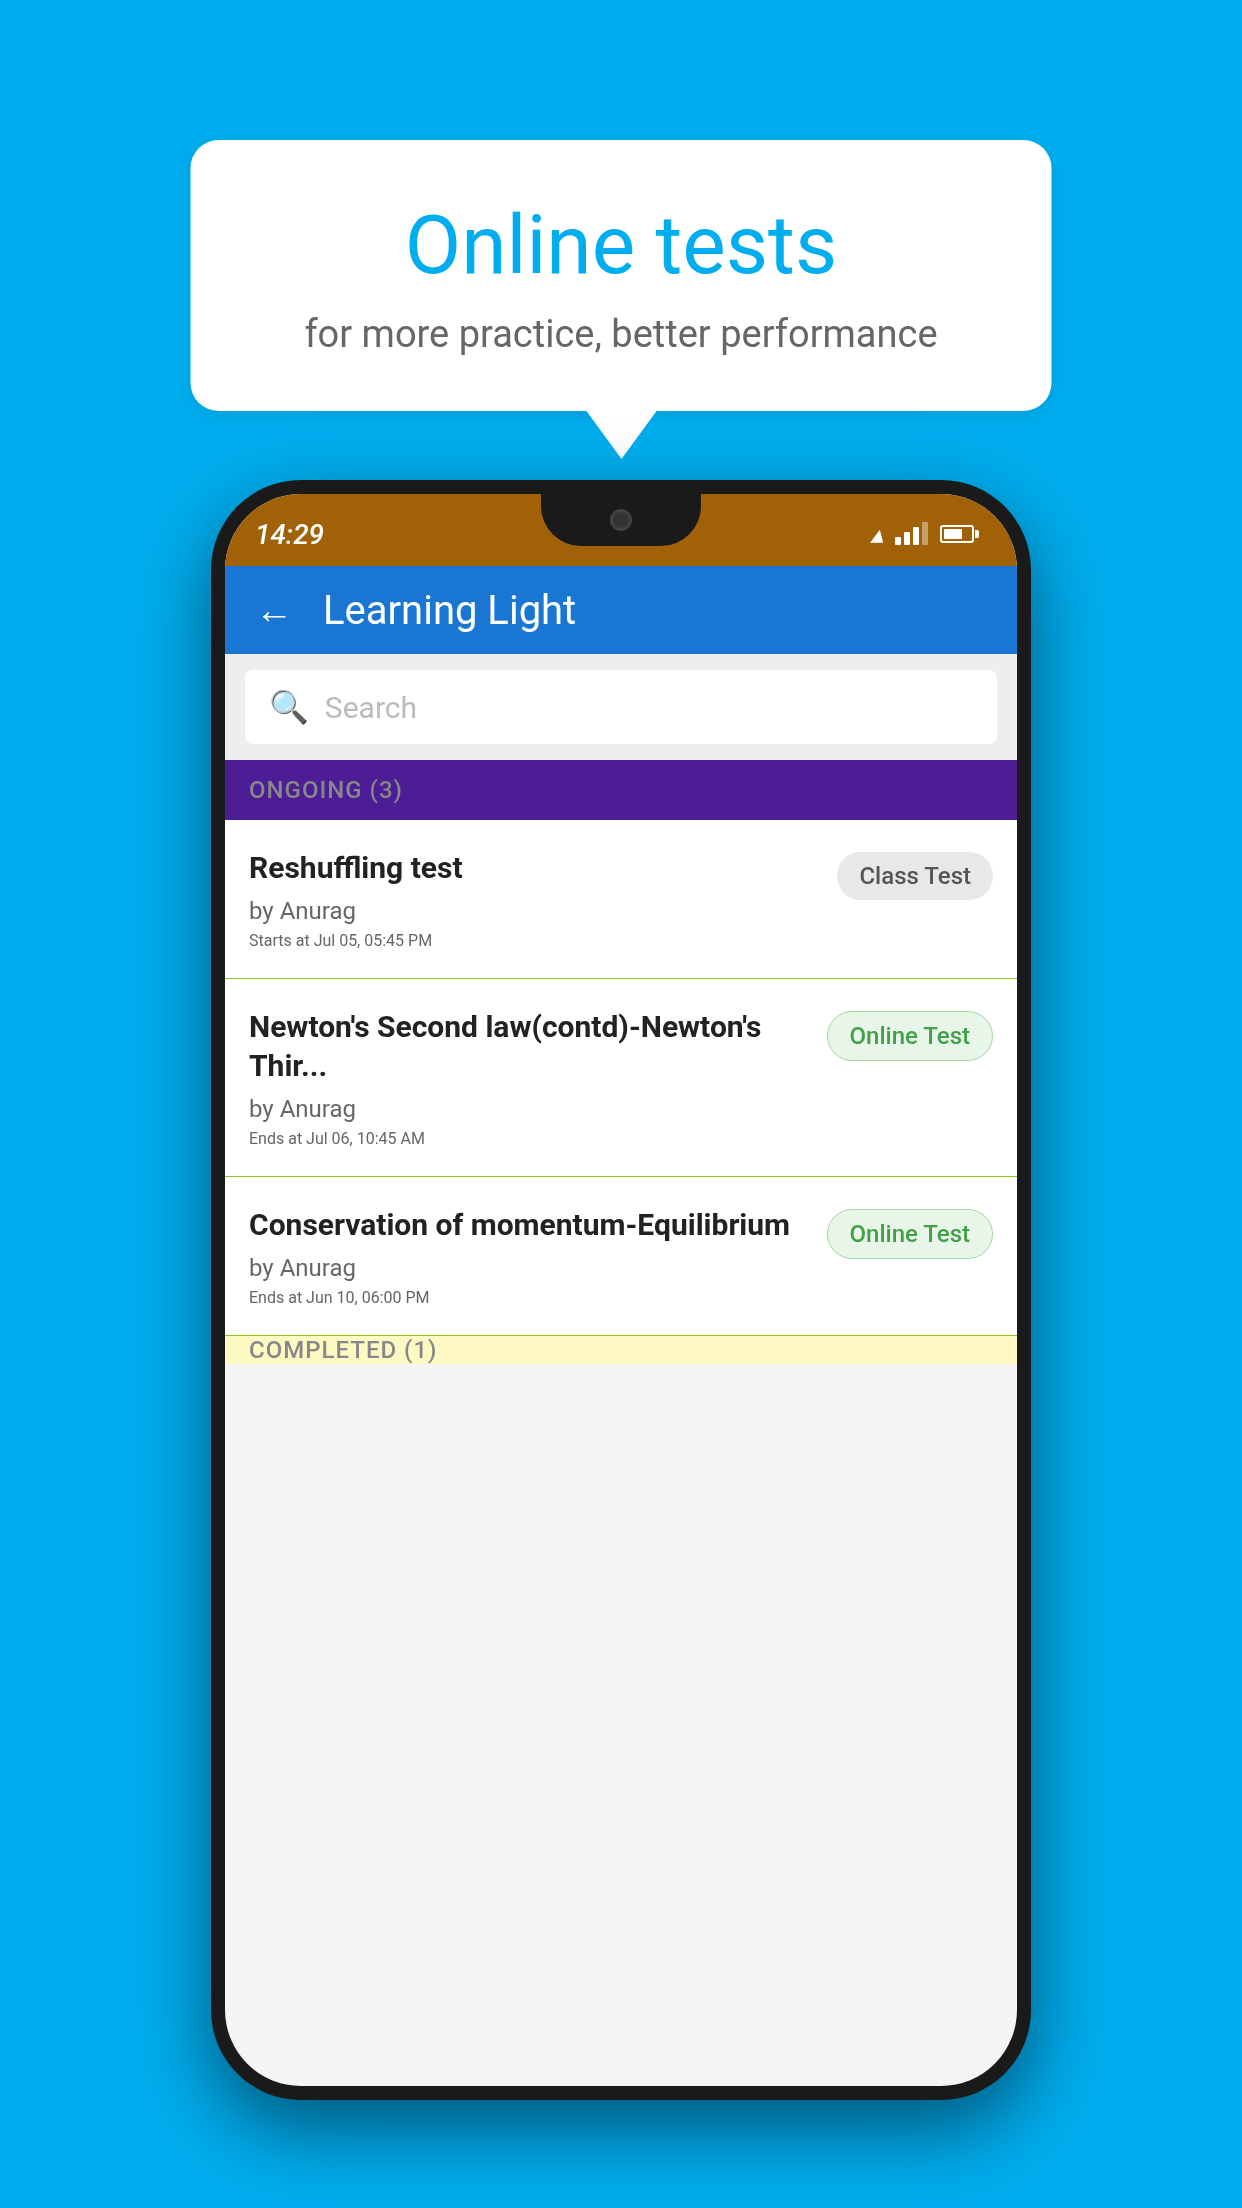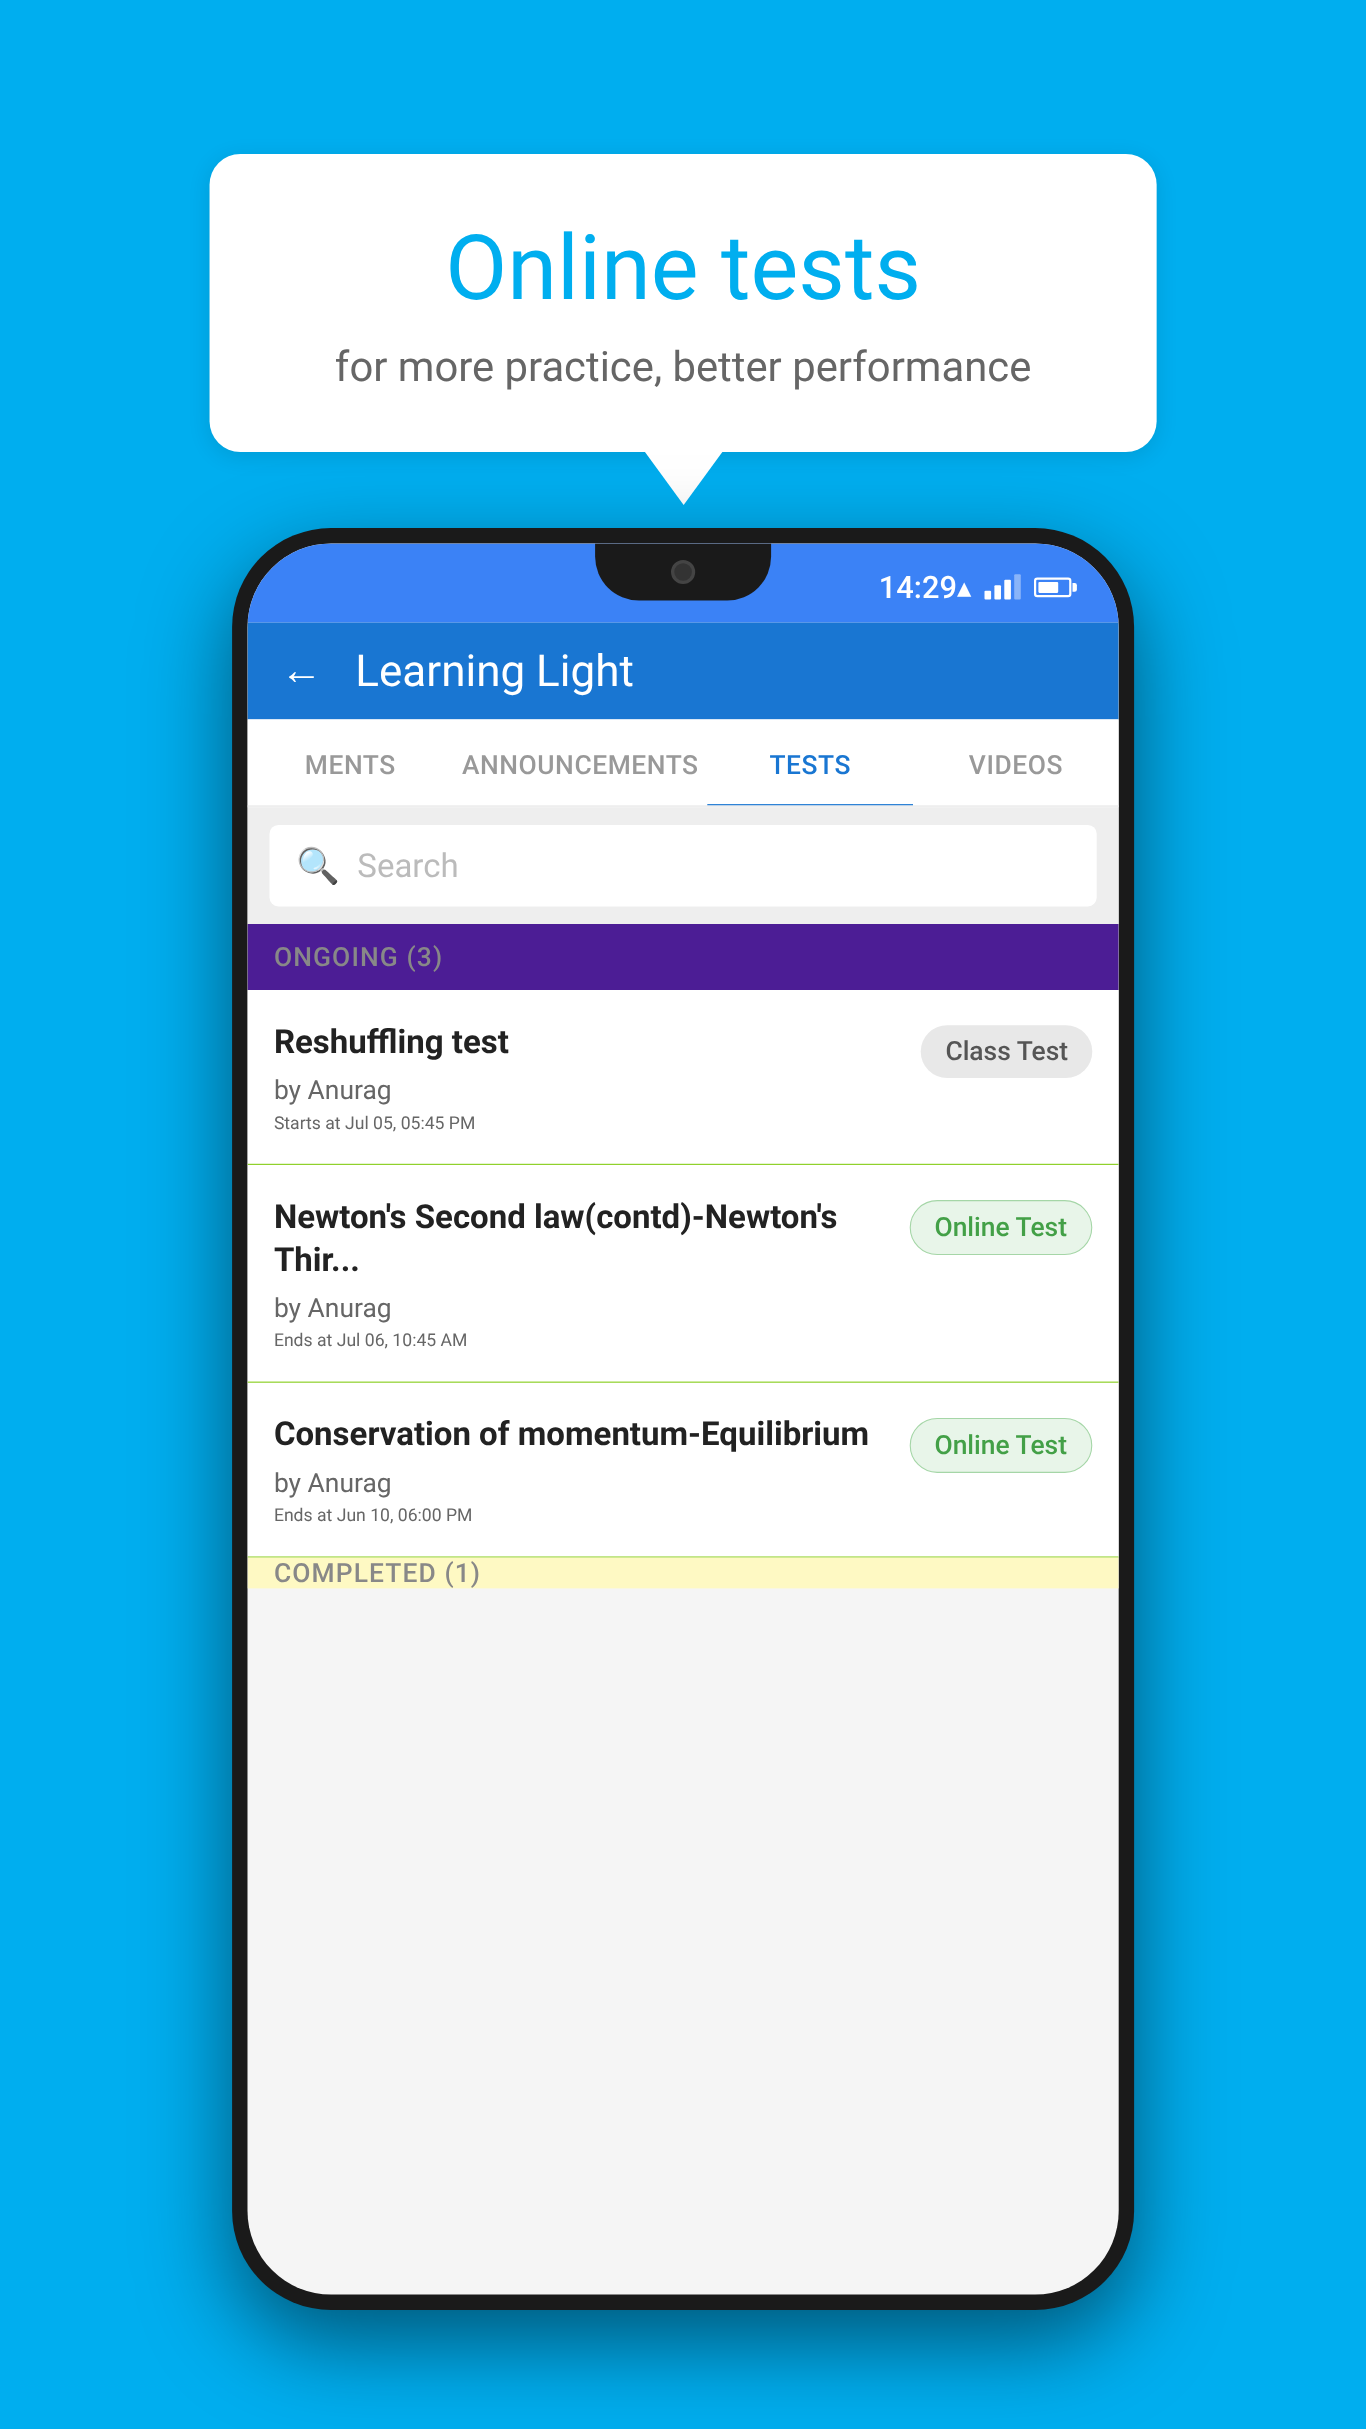--- a/index.html
+++ b/index.html
@@ -134,26 +134,27 @@
       width: 22px;
       height: 22px;
       background: #333;
       border-radius: 50%;
       border: 3px solid #444;
     }
 
     
     .status-bar {
       height: 72px;
-      background: #3b82f6;
+      background: #a16207;
       display: flex;
       align-items: center;
-      justify-content: flex-end;
+      justify-content: space-between;
       padding: 0 40px 0 30px;
       padding-top: 8px;
+      font-style: italic;
     }
 
     .status-time {
       color: white;
       font-size: 28px;
       font-weight: 500;
     }
 
     .status-icons {
       display: flex;
@@ -407,34 +408,20 @@
             <div class="battery-fill"></div>
           </div>
         </div>
       </div>
 
       <div class="app-header">
         <span class="back-arrow">←</span>
         <span class="app-title">Learning Light</span>
       </div>
 
-      <div class="tabs-container">
-        <div class="tab">
-          <span>MENTS</span>
-        </div>
-        <div class="tab">
-          <span>ANNOUNCEMENTS</span>
-        </div>
-        <div class="tab active">
-          <span>TESTS</span>
-        </div>
-        <div class="tab">
-          <span>VIDEOS</span>
-        </div>
-      </div>
 
       <div class="search-container">
         <div class="search-bar">
           <span class="search-icon-wrap">🔍</span>
           <span class="search-placeholder">Search</span>
         </div>
       </div>
 
       <div class="section-header">ONGOING (3)</div>
 

